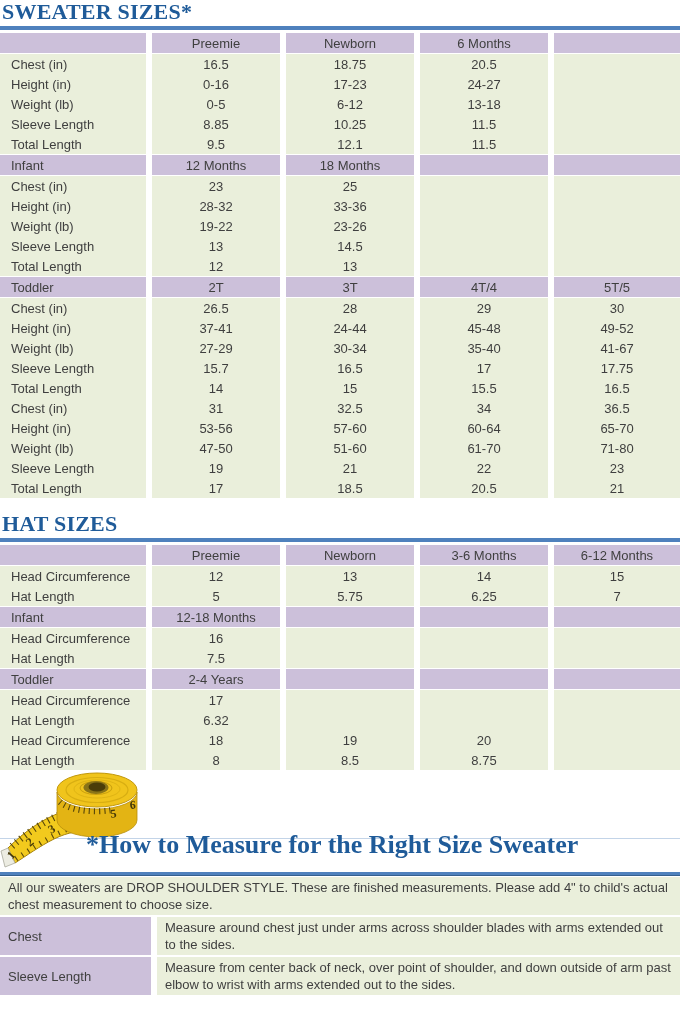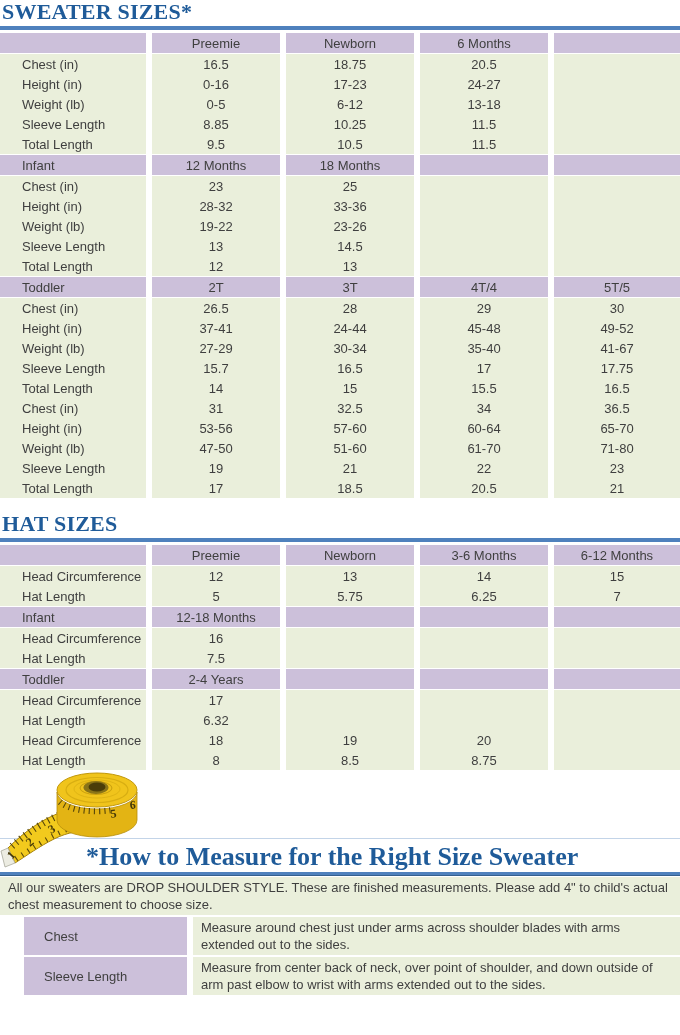--- a/index.html
+++ b/index.html
@@ -25,46 +25,45 @@
   table.size-table{border-collapse:collapse;table-layout:fixed;width:680px;}
   table.size-table col.c1{width:149px;}
   table.size-table col.c2,table.size-table col.c3,table.size-table col.c4{width:134px;}
   table.size-table col.c5{width:129px;}
   table.size-table td{
     height:20px;padding:0;vertical-align:middle;
     background:var(--row-green,#EAEFDB);
     border-left:6px solid #fff;
     overflow:hidden;white-space:nowrap;
   }
-  table.size-table td:first-child{border-left:none;padding-left:22px;margin-top:16px;}
+  table.size-table td:first-child{border-left:none;padding-left:11px;margin-top:16px;}
   table.size-table td.val{text-align:center;}
   table.size-table tr.hdr td{
     background:var(--header-purple,#CCC0DA);
     border-top:1px solid #fff;border-bottom:1px solid #fff;
   }
   .measure-hero{position:relative;height:102px;}
   .hero-topline{position:absolute;left:0;right:0;top:68px;height:1px;background:#C3D4E8;}
   .measure-title{
-    position:absolute;left:86px;bottom:0;
+    position:absolute;left:86px;bottom:12px;
     font-family:"Liberation Serif",serif;font-weight:bold;
     font-size:26px;line-height:30px;
     color:var(--title-blue,#1F5B99);
     white-space:nowrap;
     text-align:center;
   }
   .tape{position:absolute;left:0;top:0;}
   .rule-thick{height:3px;background:var(--rule-blue,#4F81BD);border-bottom:1px solid #35618F;margin-bottom:1px;}
   .note-intro{background:var(--row-green,#EAEFDB);padding:2px 0 2px 8px;line-height:17px;margin-bottom:2px;}
   .note-row{display:flex;margin-bottom:2px;}
   .note-label{
     width:143px;flex:none;
     background:var(--header-purple,#CCC0DA);
     display:flex;align-items:center;
-    padding-left:20px;
-    margin-left:24px;
+    padding-left:8px;
   }
   .note-body{flex:1;background:var(--row-green,#EAEFDB);margin-left:6px;padding:2px 8px;line-height:17px;}
 </style>
 </head>
 <body>
 
 <h1 class="doc-title pad-top">SWEATER SIZES*</h1>
 <div class="rule"></div>
 
 <table class="size-table">
@@ -107,21 +106,21 @@
       <tr class="datarow">
         <td class="lbl">Sleeve Length</td>
         <td class="val">8.85</td>
         <td class="val">10.25</td>
         <td class="val">11.5</td>
         <td class="val"></td>
       </tr>
       <tr class="datarow">
         <td class="lbl">Total Length</td>
         <td class="val">9.5</td>
-        <td class="val">10.5</td>
+        <td class="val">12.1</td>
         <td class="val">11.5</td>
         <td class="val"></td>
       </tr>
       <tr class="hdr">
         <td class="lbl">Infant</td>
         <td class="val">12 Months</td>
         <td class="val">18 Months</td>
         <td class="val"></td>
         <td class="val"></td>
       </tr>

